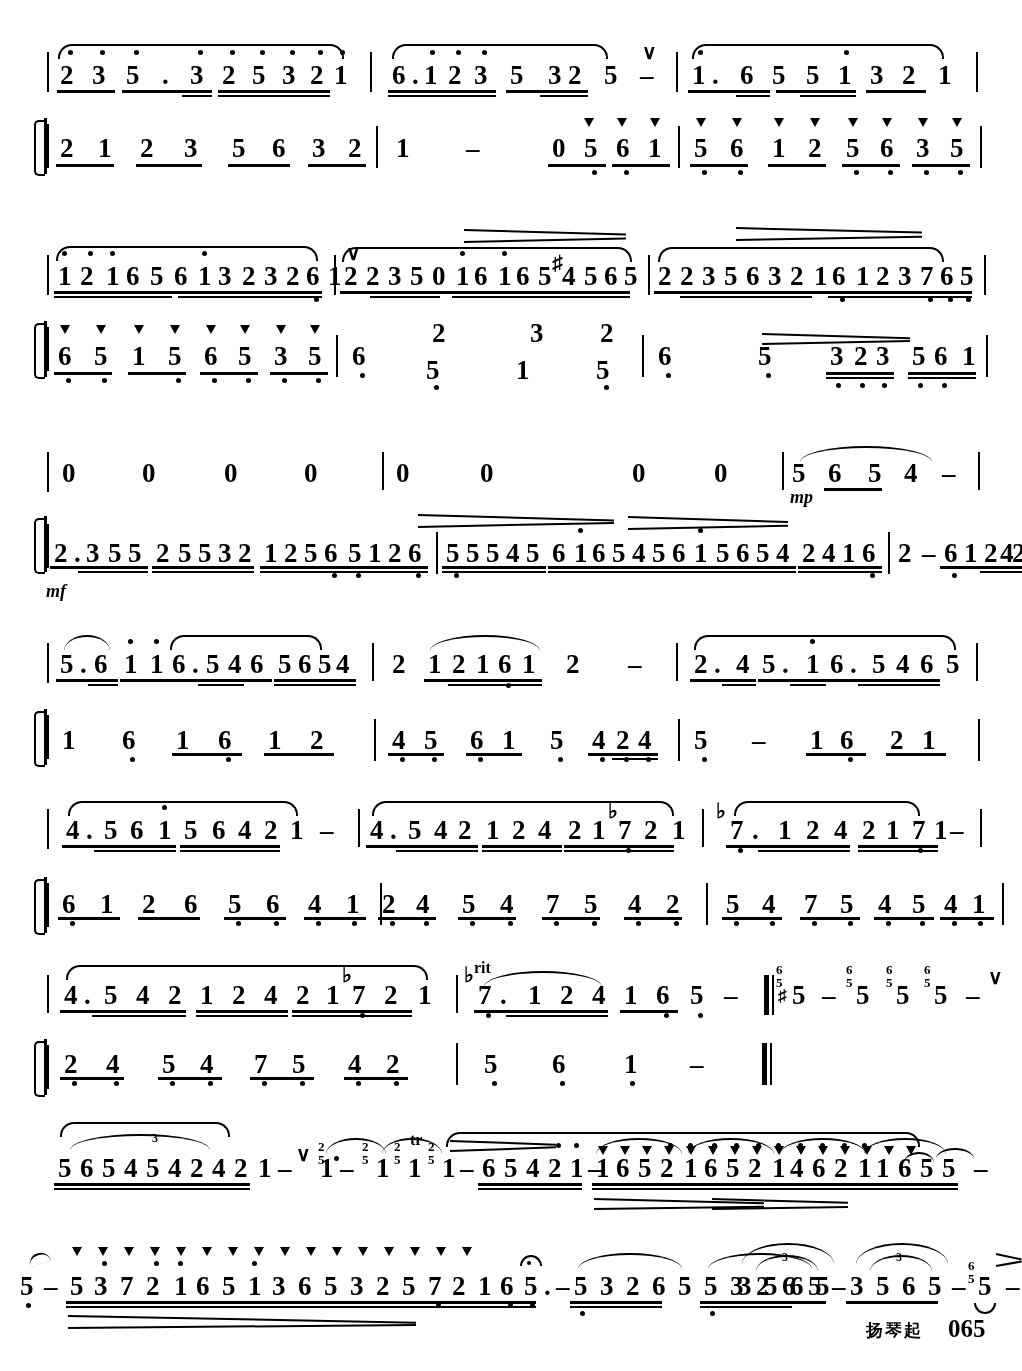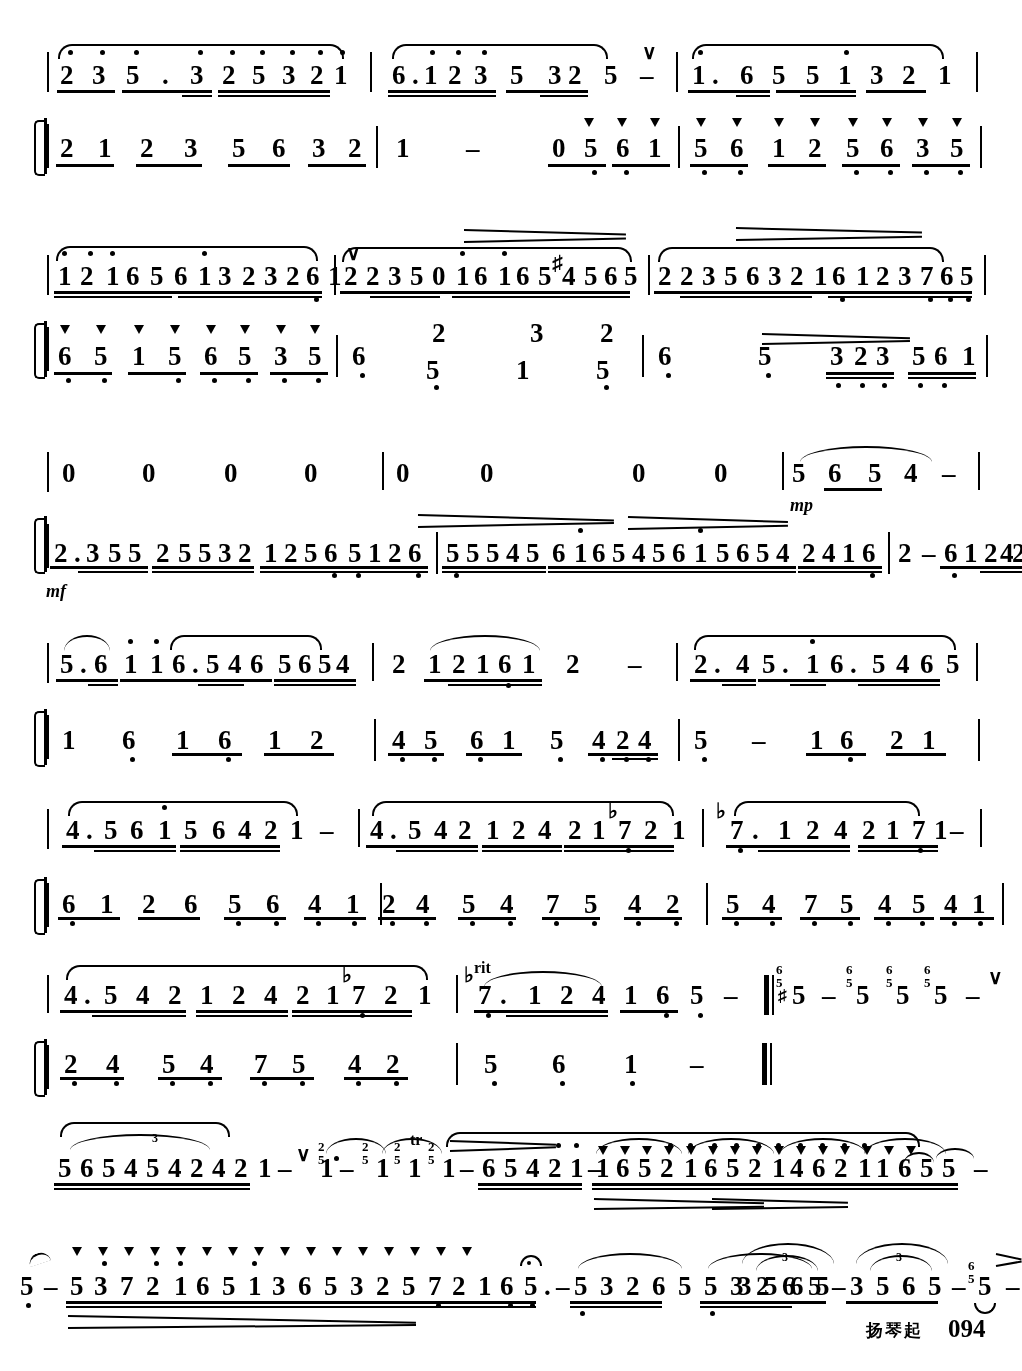--- a/index.html
+++ b/index.html
@@ -435,21 +435,21 @@
     <div class="note" style="left:714px;top:20px;">0</div>
     <div class="bar" style="left:782px;top:12px;height:38px;"></div>
 
     <div class="slur" style="left:800px;top:6px;width:132px;"></div>
     <div class="note" style="left:792px;top:20px;">5</div>
     <div class="note" style="left:828px;top:20px;">6</div>
     <div class="note" style="left:868px;top:20px;">5</div>
     <div class="note" style="left:904px;top:20px;">4</div>
     <div class="dash" style="left:942px;top:20px;">–</div>
     <div class="beam" style="left:824px;top:48px;width:58px;"></div>
-    <div class="dyn" style="left:790px;top:56px;">mp</div>
+    <div class="dyn" style="left:790px;top:48px;">mp</div>
     <div class="bar" style="left:978px;top:12px;height:38px;"></div>
 
     <div class="hair" style="left:418px;top:74px;width:196px;transform:rotate(1.6deg);"></div>
     <div class="hair" style="left:418px;top:86px;width:196px;transform:rotate(-1.2deg);"></div>
     <div class="hair" style="left:628px;top:76px;width:160px;transform:rotate(1.8deg);"></div>
     <div class="hair" style="left:628px;top:88px;width:160px;transform:rotate(-1.2deg);"></div>
 
     <div class="note" style="left:54px;top:100px;">2</div>
     <div class="note" style="left:74px;top:100px;">.</div>
     <div class="note" style="left:86px;top:100px;">3</div>
@@ -1107,15 +1107,15 @@
 
   <div>
     <div class="note" style="position:absolute;left:738px;top:1273px;font-weight:bold;font-size:27px;">3</div>
     <div class="note" style="position:absolute;left:764px;top:1273px;font-weight:bold;font-size:27px;">5</div>
     <div class="note" style="position:absolute;left:790px;top:1273px;font-weight:bold;font-size:27px;">6</div>
     <div class="note" style="position:absolute;left:816px;top:1273px;font-weight:bold;font-size:27px;">5</div>
     <div class="beam" style="position:absolute;left:734px;top:1301px;width:92px;"></div>
   </div>
 
   <div class="footer-cn" style="left:866px;top:1322px;">扬琴起</div>
-  <div class="footer-pg" style="left:948px;top:1316px;">094</div>
+  <div class="footer-pg" style="left:948px;top:1316px;">065</div>
 
 </div>
 
 </body></html>

